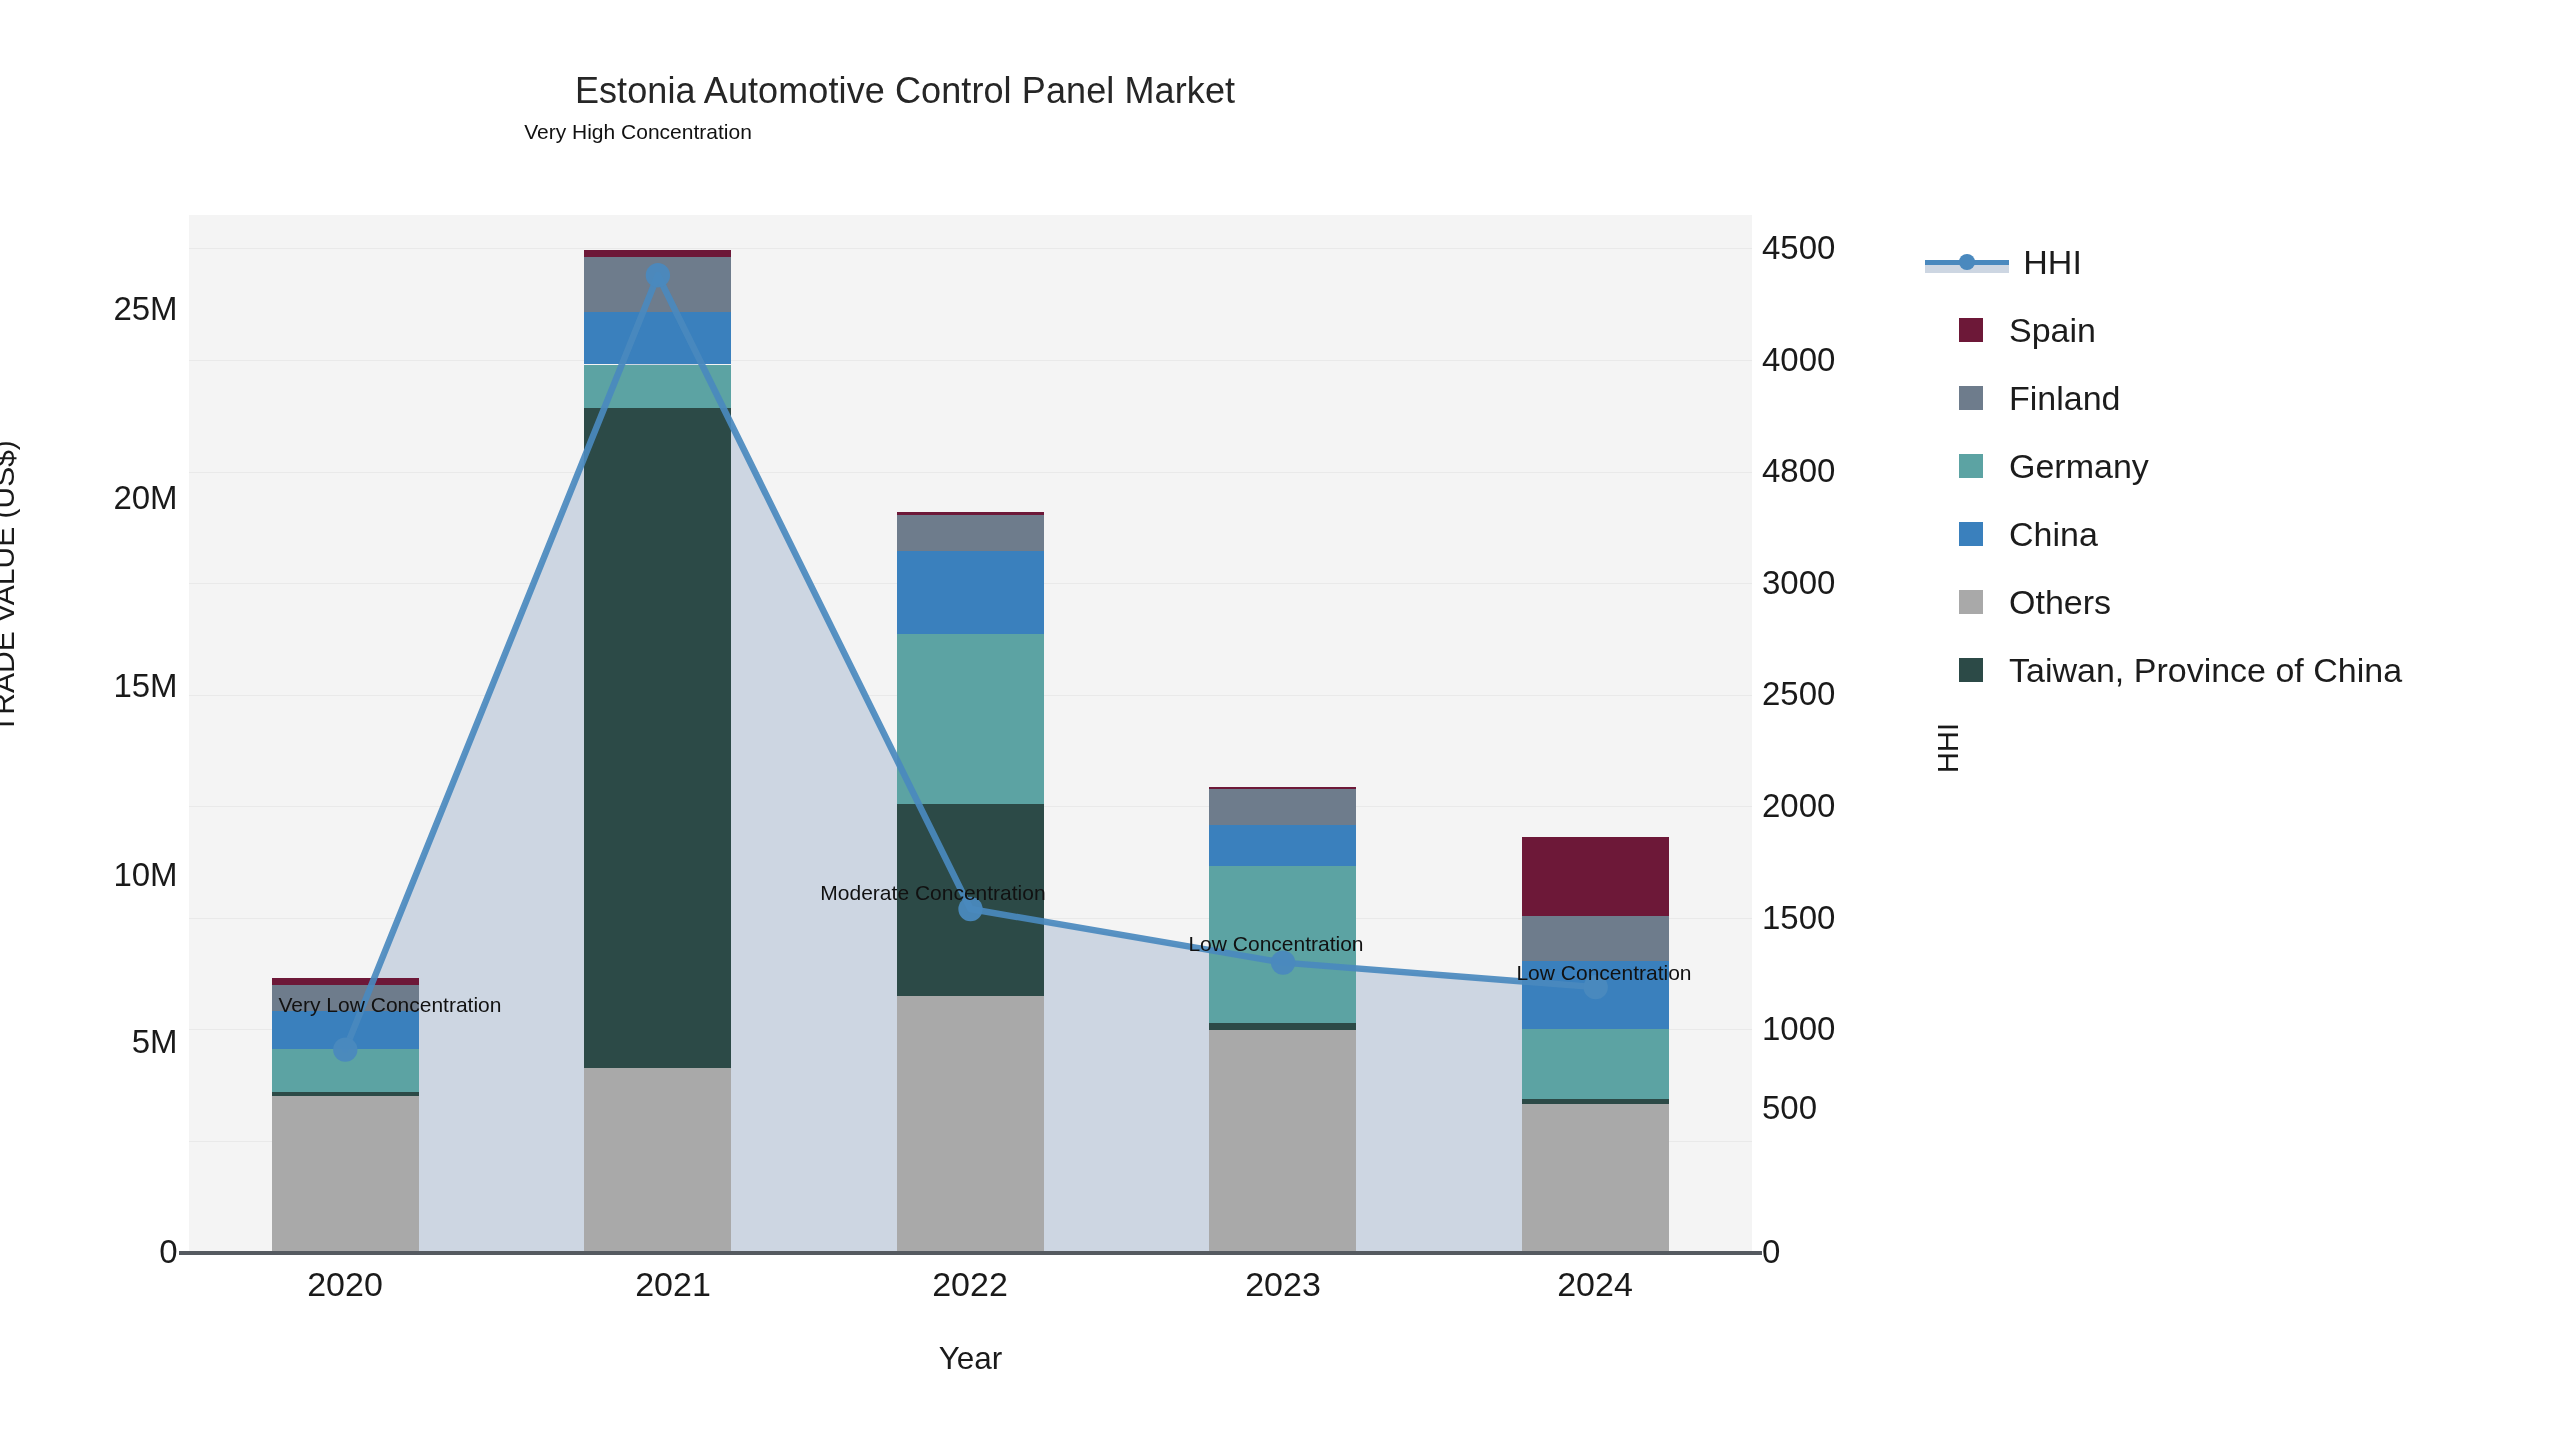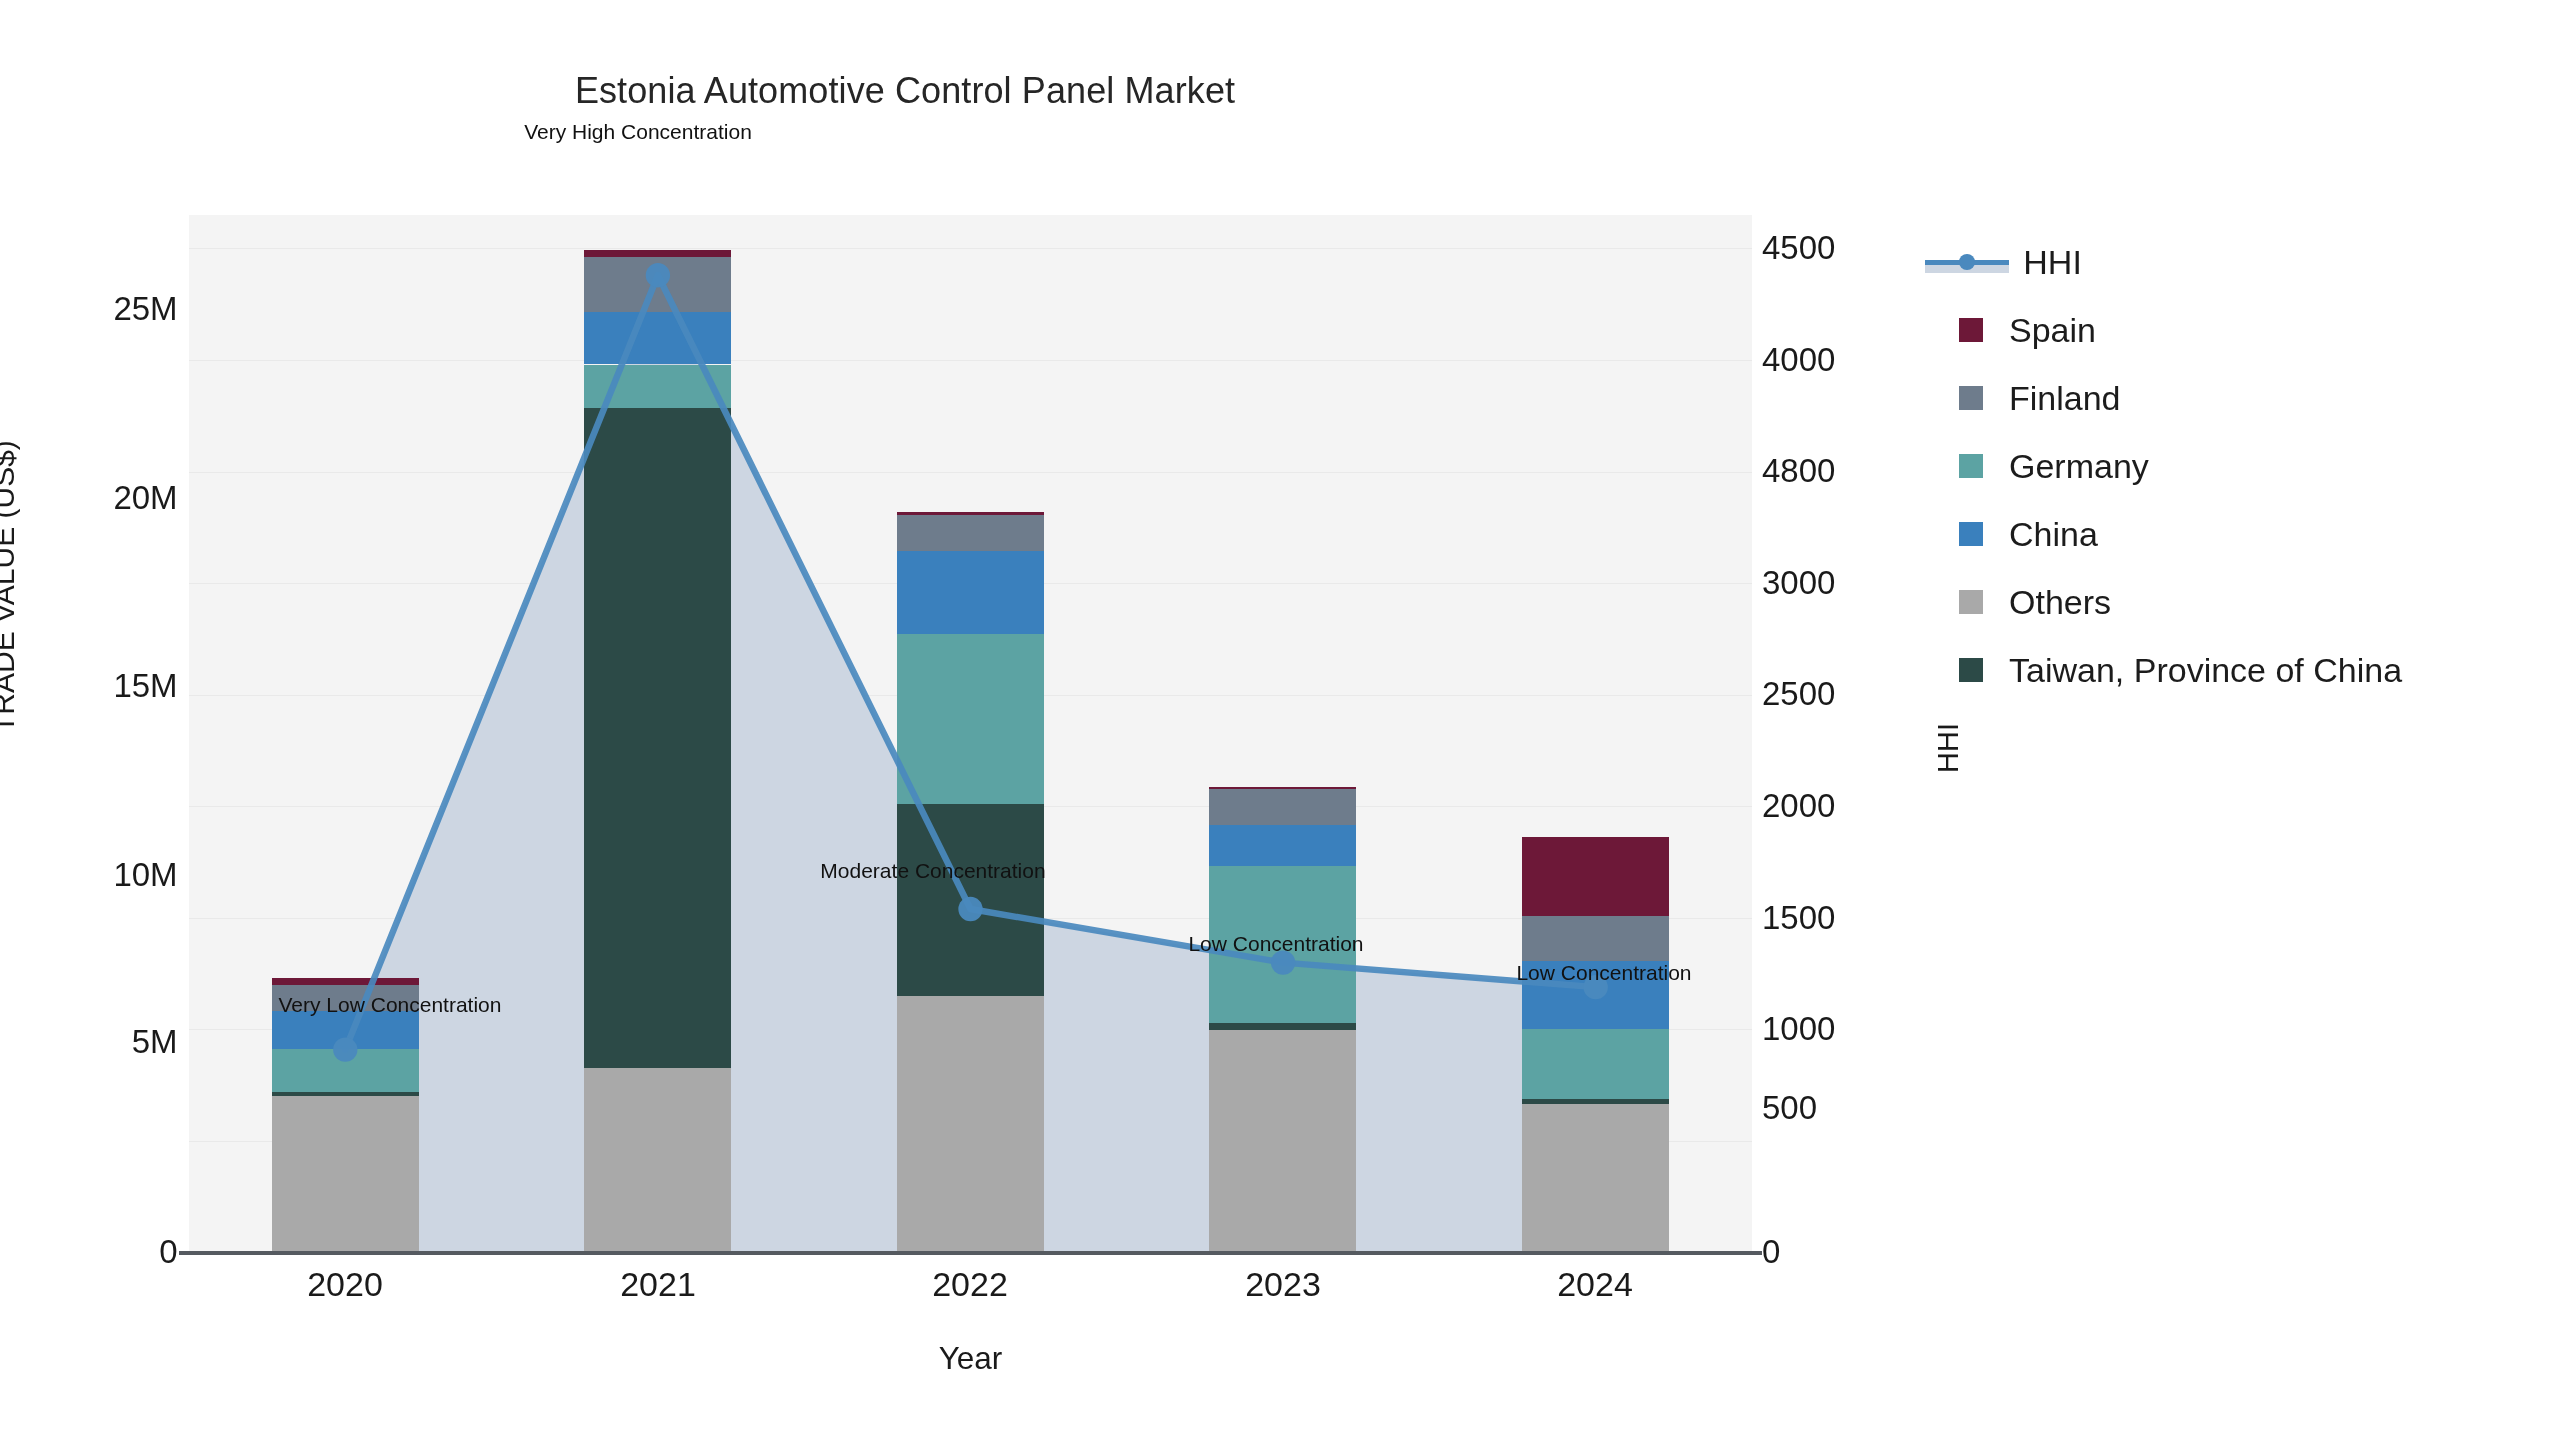--- a/index.html
+++ b/index.html
@@ -183,21 +183,21 @@
         <polyline points="218.4,1166.236559139785 655.2,84.19354838709683 1092,969.7849462365591 1528.8,1044.6236559139786 1965.6000000000001,1078.9247311827958" fill="none" stroke="#4a89be" stroke-width="9" stroke-linejoin="round" stroke-linecap="round" opacity="0.92"></polyline>
         <circle cx="218.4" cy="1166.236559139785" r="17" fill="#4a89be" opacity="0.95"></circle>
         <circle cx="655.2" cy="84.19354838709683" r="17" fill="#4a89be" opacity="0.95"></circle>
         <circle cx="1092" cy="969.7849462365591" r="17" fill="#4a89be" opacity="0.95"></circle>
         <circle cx="1528.8" cy="1044.6236559139786" r="17" fill="#4a89be" opacity="0.95"></circle>
         <circle cx="1965.6000000000001" cy="1078.9247311827958" r="17" fill="#4a89be" opacity="0.95"></circle>
       </svg>
     <div id="annotations">
         <div class="annot" style="left: 201px; top: 790px;">Very Low Concentration</div>
         <div class="annot" style="left: 449px; top: -83px;">Very High Concentration</div>
-        <div class="annot" style="left: 744px; top: 656px;">Moderate Concentration</div>
+        <div class="annot" style="left: 744px; top: 678px;">Moderate Concentration</div>
         <div class="annot" style="left: 1087px; top: 729px;">Low Concentration</div>
         <div class="annot" style="left: 1415px; top: 758px;">Low Concentration</div>
       </div>
   </div>
 
   <div id="x-axis-line"></div>
   <div id="y-left-ticks">
       <div class="ytick-left" style="top: 1252px;">0</div>
       <div class="ytick-left" style="top: 1034px; margin-top: 8px;">5M</div>
       <div class="ytick-left" style="top: 875px;">10M</div>
@@ -212,21 +212,21 @@
       <div class="ytick-right" style="top: 918px;">1500</div>
       <div class="ytick-right" style="top: 806px;">2000</div>
       <div class="ytick-right" style="top: 694px;">2500</div>
       <div class="ytick-right" style="top: 583px;">3000</div>
       <div class="ytick-right" style="top: 471px;">4800</div>
       <div class="ytick-right" style="top: 360px;">4000</div>
       <div class="ytick-right" style="top: 248px;">4500</div>
     </div>
   <div id="x-ticks">
       <div class="xtick" style="left: 156px;">2020</div>
-      <div class="xtick" style="left: 469px;">2021</div>
+      <div class="xtick" style="left: 484px;">2021</div>
       <div class="xtick" style="left: 781px;">2022</div>
       <div class="xtick" style="left: 1094px;">2023</div>
       <div class="xtick" style="left: 1406px;">2024</div>
     </div>
 
   <div id="y-left-title">TRADE VALUE (US$)</div>
   <div id="y-right-title">HHI</div>
   <div id="x-title">Year</div>
 
   <div id="legend">

